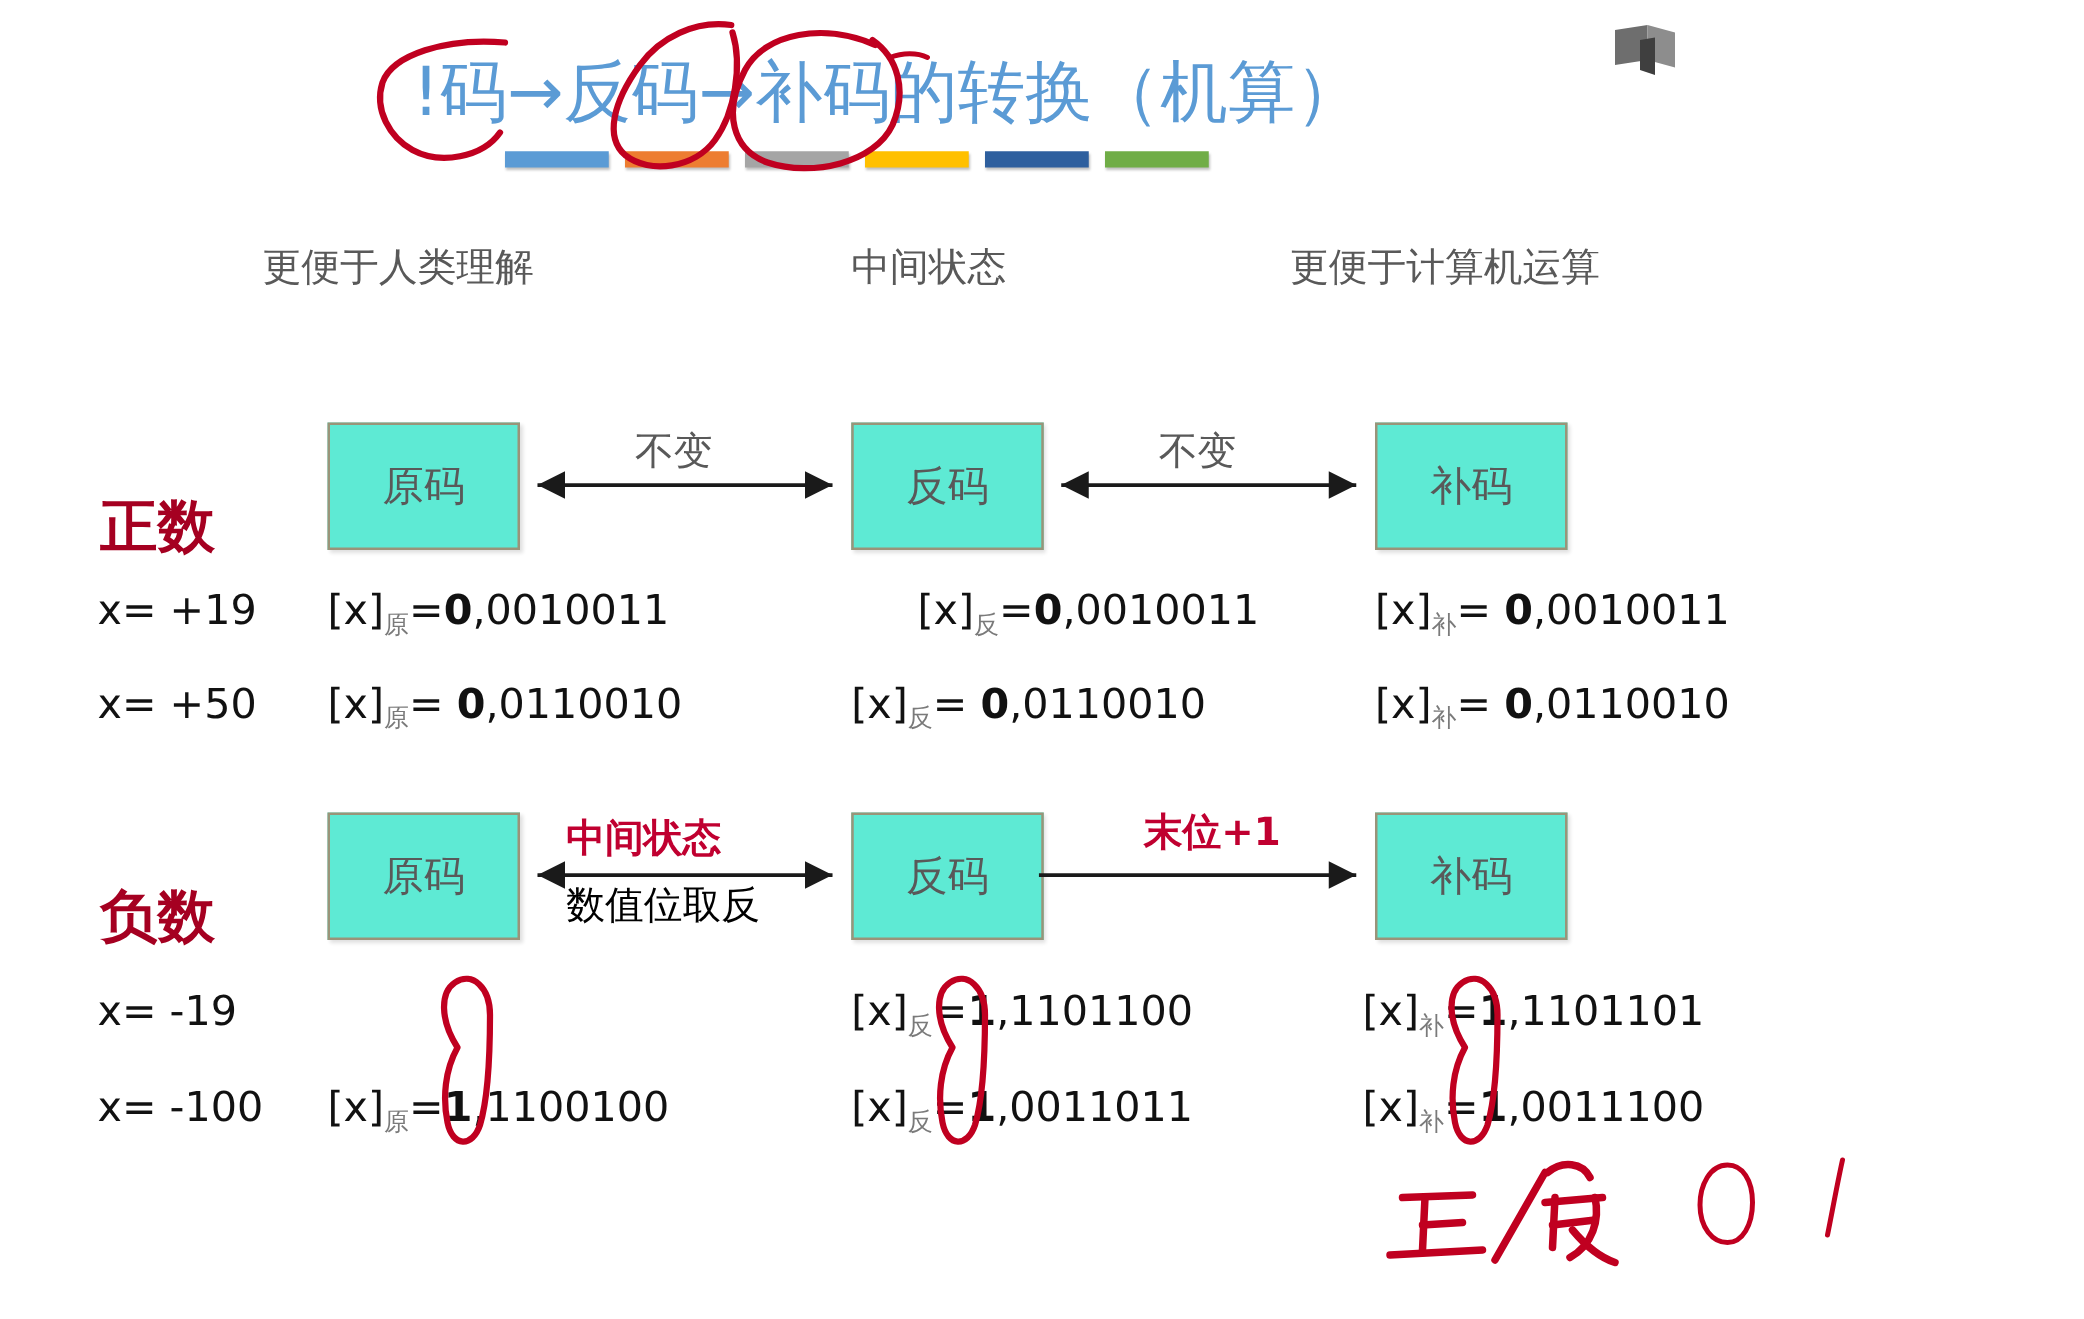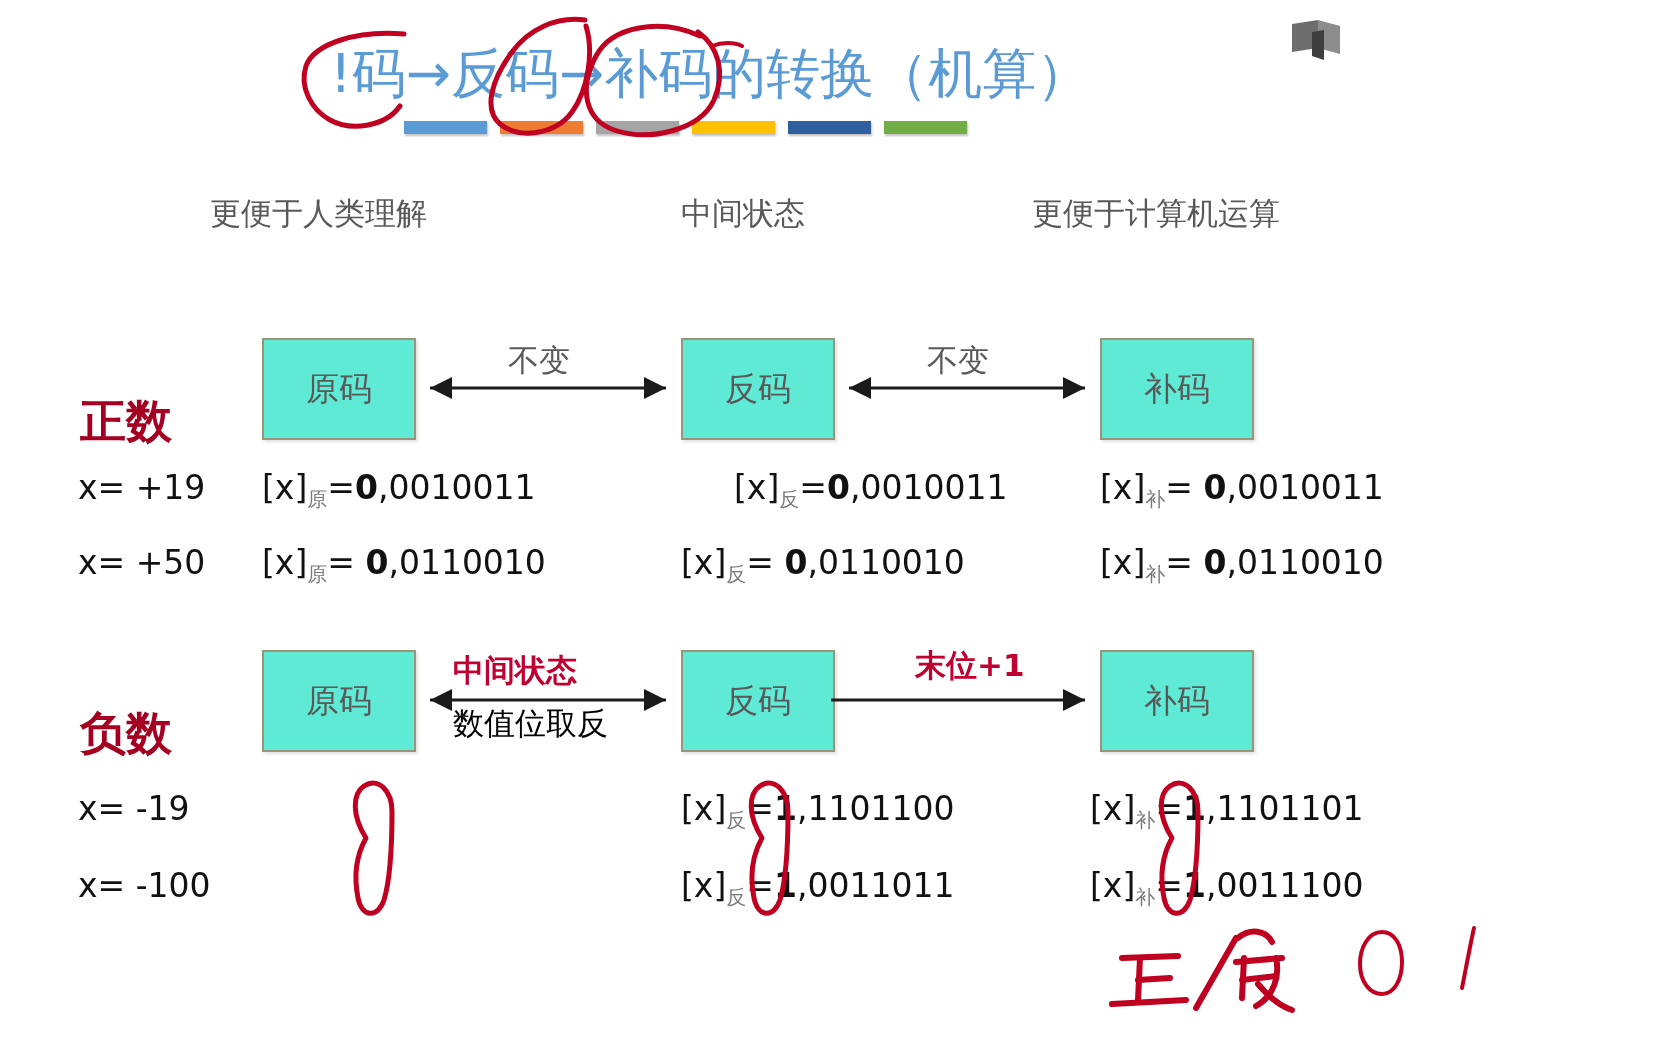--- a/index.html
+++ b/index.html
@@ -163,20 +163,23 @@
 
   <div class="val" style="left:78px;top:789px;">x= -19</div>
   <div class="val" style="left:681px;top:789px;">
     <span>[x]</span><span class="sub">反</span><span>=</span><b>1</b><span>,</span><span>1101100</span>
   </div>
   <div class="val" style="left:1090px;top:789px;">
     <span>[x]</span><span class="sub">补</span><span>=</span><b>1</b><span>,</span><span>1101101</span>
   </div>
 
   <div class="val" style="left:78px;top:866px;">x= -100</div>
+  <div class="val" style="left:262px;top:866px;">
+    <span>[x]</span><span class="sub">原</span><span>=</span><b>1</b><span>,</span><span>1100100</span>
+  </div>
   <div class="val" style="left:681px;top:866px;">
     <span>[x]</span><span class="sub">反</span><span>=</span><b>1</b><span>,</span><span>0011011</span>
   </div>
   <div class="val" style="left:1090px;top:866px;">
     <span>[x]</span><span class="sub">补</span><span>=</span><b>1</b><span>,</span><span>0011100</span>
   </div>
 
   <svg class="ink" style="left:0;top:0;" width="1667" height="1055">
     <g fill="none" stroke="#c00020" stroke-width="5" stroke-linecap="round" stroke-linejoin="round">
 

